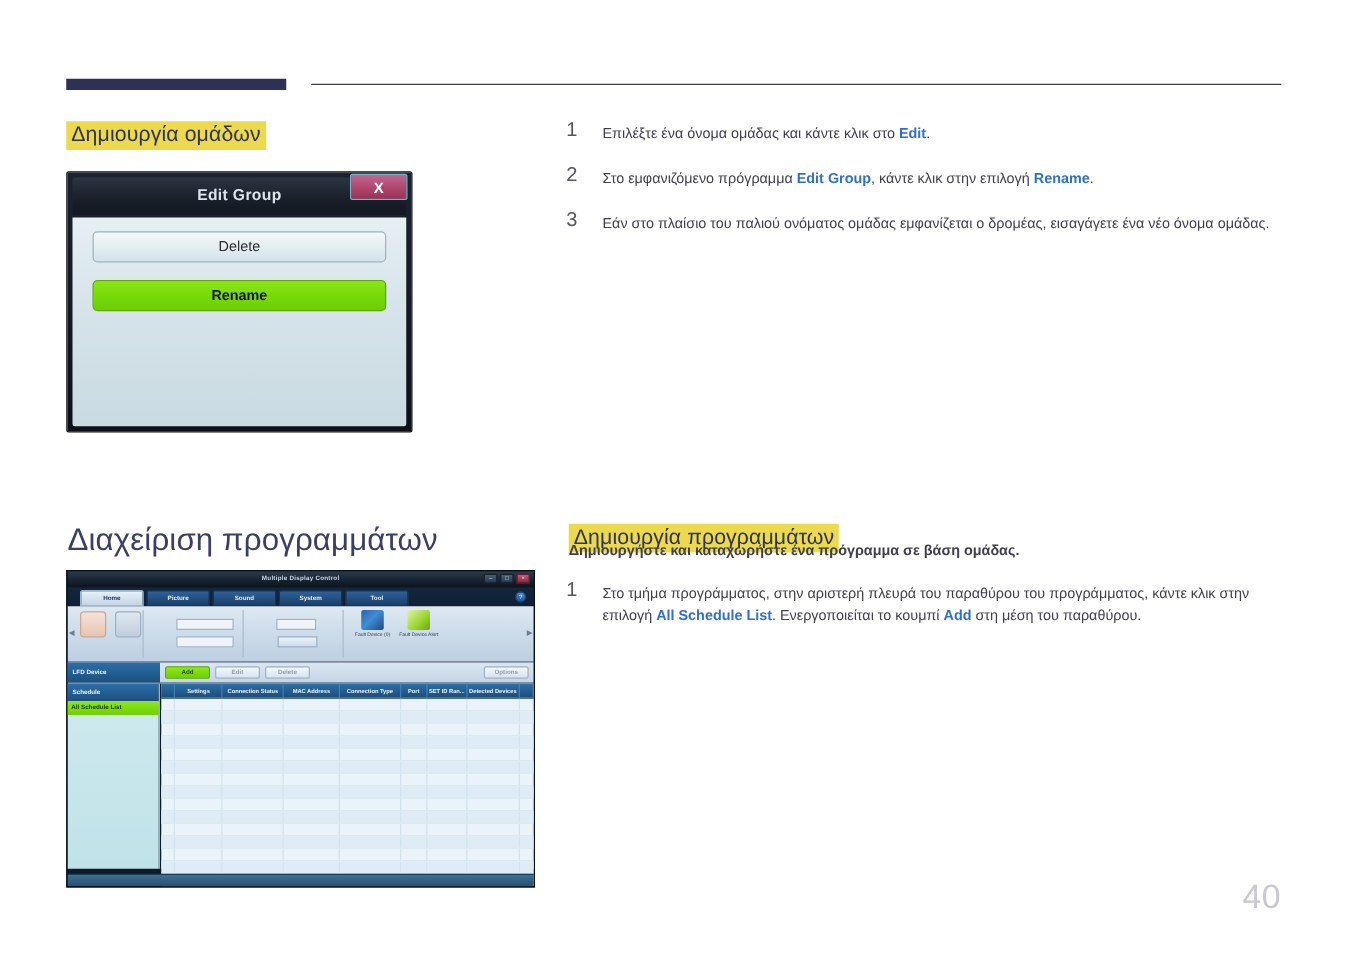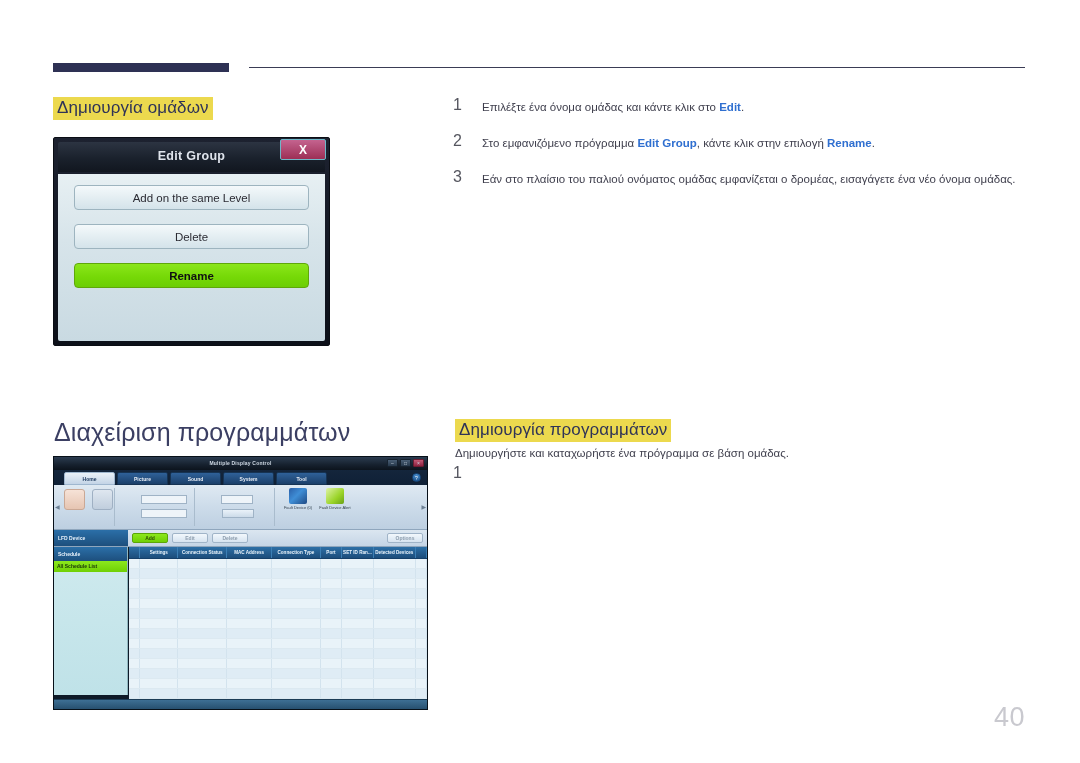--- a/index.html
+++ b/index.html
@@ -81,24 +81,25 @@
     top: -2px;
     font-size: 16px;
     color: #55565f;
     font-weight: 400;
   }
   .kw { color: #2f6fd0; font-weight: bold; }
 
   .lead-text {
     position: absolute;
     left: 455px;
-    top: 445px;
+    top: 433px;
     font-size: 11.5px;
     color: #3f3f4d;
     line-height: 16px;
+    font-weight: bold;
   }
 
   
   #edit-group-dialog {
     position: absolute;
     left: 53px;
     top: 137px;
     width: 277px;
     height: 209px;
     background: linear-gradient(#1d2230, #0c1019);
@@ -471,40 +472,39 @@
 </div>
 
 <div class="hl-heading" id="heading-rename-groups">Δημιουργία ομάδων</div>
 
 <div id="edit-group-dialog">
   <div id="dialog-titlebar">
     <div id="dialog-title">Edit Group</div>
     <div id="dialog-close-button">X</div>
   </div>
   <div id="dialog-body">
-    <div class="dlg-btn">Add on the same Level</div>
     <div class="dlg-btn">Delete</div>
     <div class="dlg-btn primary">Rename</div>
   </div>
 </div>
 
 <div class="steps" id="steps-rename">
     <div class="step"><span class="step-num">1</span><span><span>Επιλέξτε ένα όνομα ομάδας και κάντε κλικ στο </span><span class="kw">Edit</span><span>.</span></span></div>
     <div class="step"><span class="step-num">2</span><span><span>Στο εμφανιζόμενο πρόγραμμα </span><span class="kw">Edit Group</span><span>, κάντε κλικ στην επιλογή </span><span class="kw">Rename</span><span>.</span></span></div>
     <div class="step"><span class="step-num">3</span><span><span>Εάν στο πλαίσιο του παλιού ονόματος ομάδας εμφανίζεται ο δρομέας, εισαγάγετε ένα νέο όνομα ομάδας.</span></span></div>
   </div>
 
 <div id="heading-schedule-management">Διαχείριση προγραμμάτων</div>
 
 <div class="hl-heading" id="heading-create-schedule">Δημιουργία προγραμμάτων</div>
 
 <div class="lead-text">Δημιουργήστε και καταχωρήστε ένα πρόγραμμα σε βάση ομάδας.</div>
 
 <div class="steps" id="steps-create">
-    <div class="step"><span class="step-num">1</span></div>
+    <div class="step"><span class="step-num">1</span><span><span>Στο τμήμα προγράμματος, στην αριστερή πλευρά του παραθύρου του προγράμματος, κάντε κλικ στην επιλογή </span><span class="kw">All Schedule List</span><span>. Ενεργοποιείται το κουμπί </span><span class="kw">Add</span><span> στη μέση του παραθύρου.</span></span></div>
   </div>
 
 <div id="mdc-app">
 
   <div id="mdc-titlebar">
     <div id="mdc-title">Multiple Display Control</div>
     <div id="mdc-winbtns">
       <div class="winbtn">–</div>
       <div class="winbtn">□</div>
       <div class="winbtn close">×</div>

